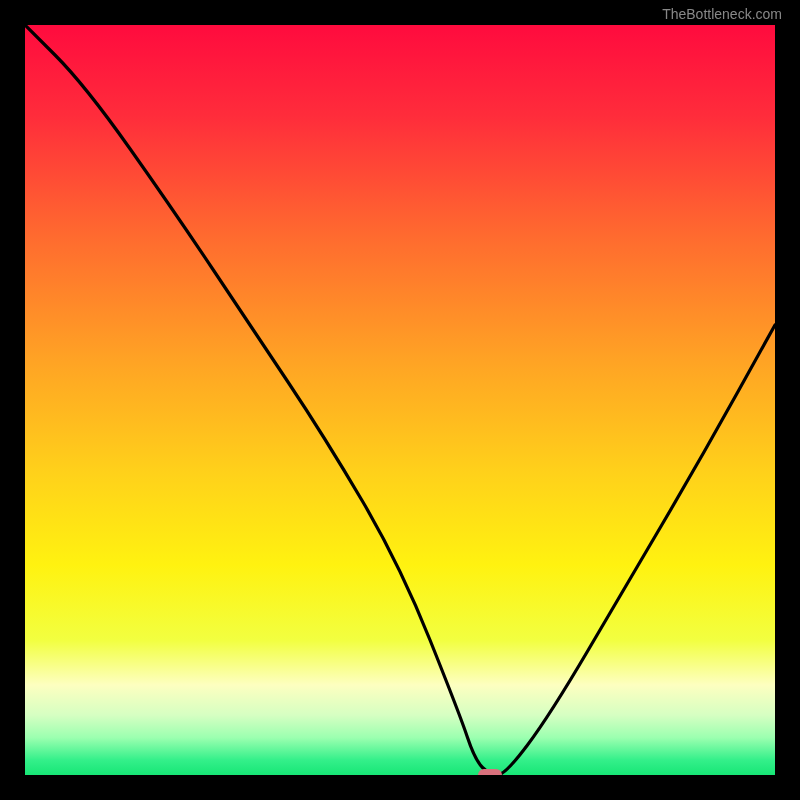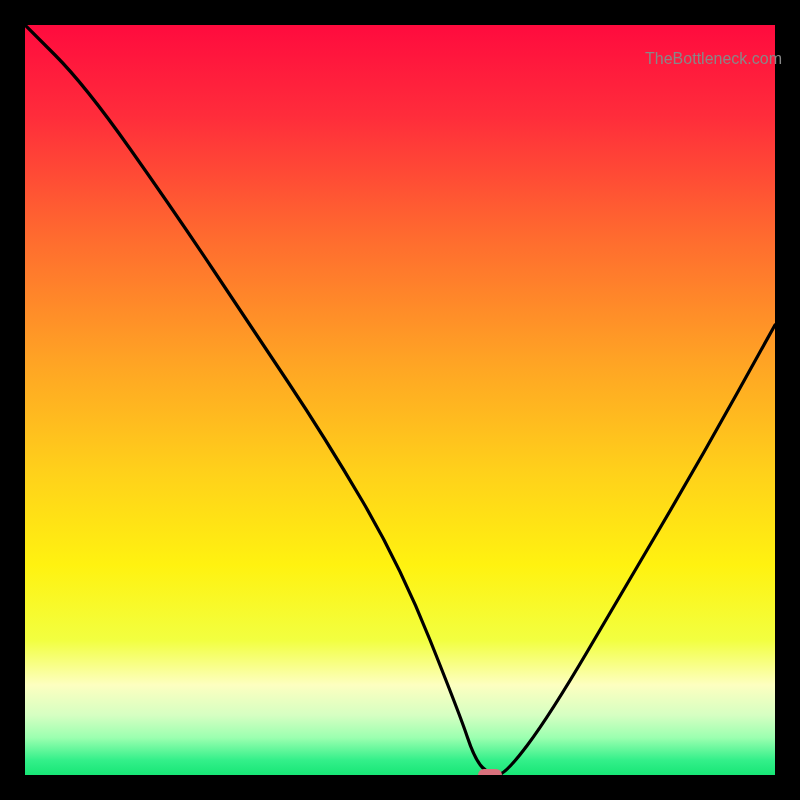--- a/index.html
+++ b/index.html
@@ -9,24 +9,23 @@
     background: #000;
     font-family: Arial, sans-serif;
     position: relative;
     overflow: hidden;
   }
   .watermark {
     position: absolute;
     top: 6px;
     right: 18px;
     color: #888;
-    font-size: 16px;
+    font-size: 14px;
     font-weight: 500;
     z-index: 10;
-    margin-top: 44px;
   }
   .plot-outer {
     position: absolute;
     left: 0;
     top: 0;
     width: 800px;
     height: 800px;
     background: #000;
   }
   .plot-area {

